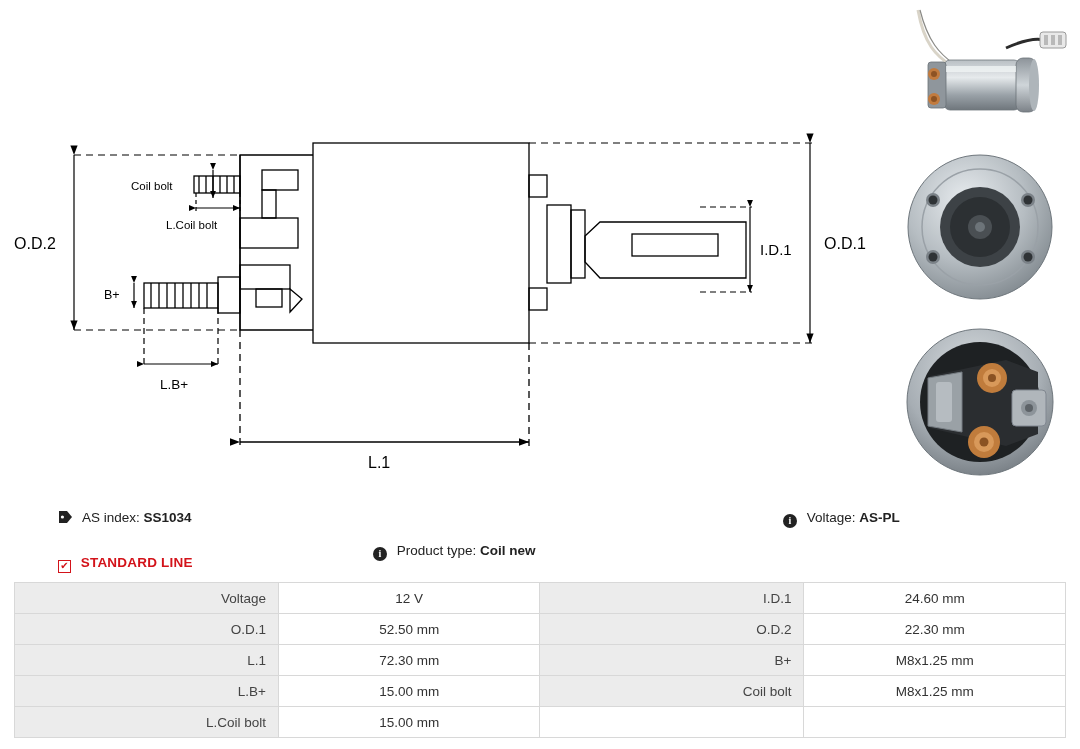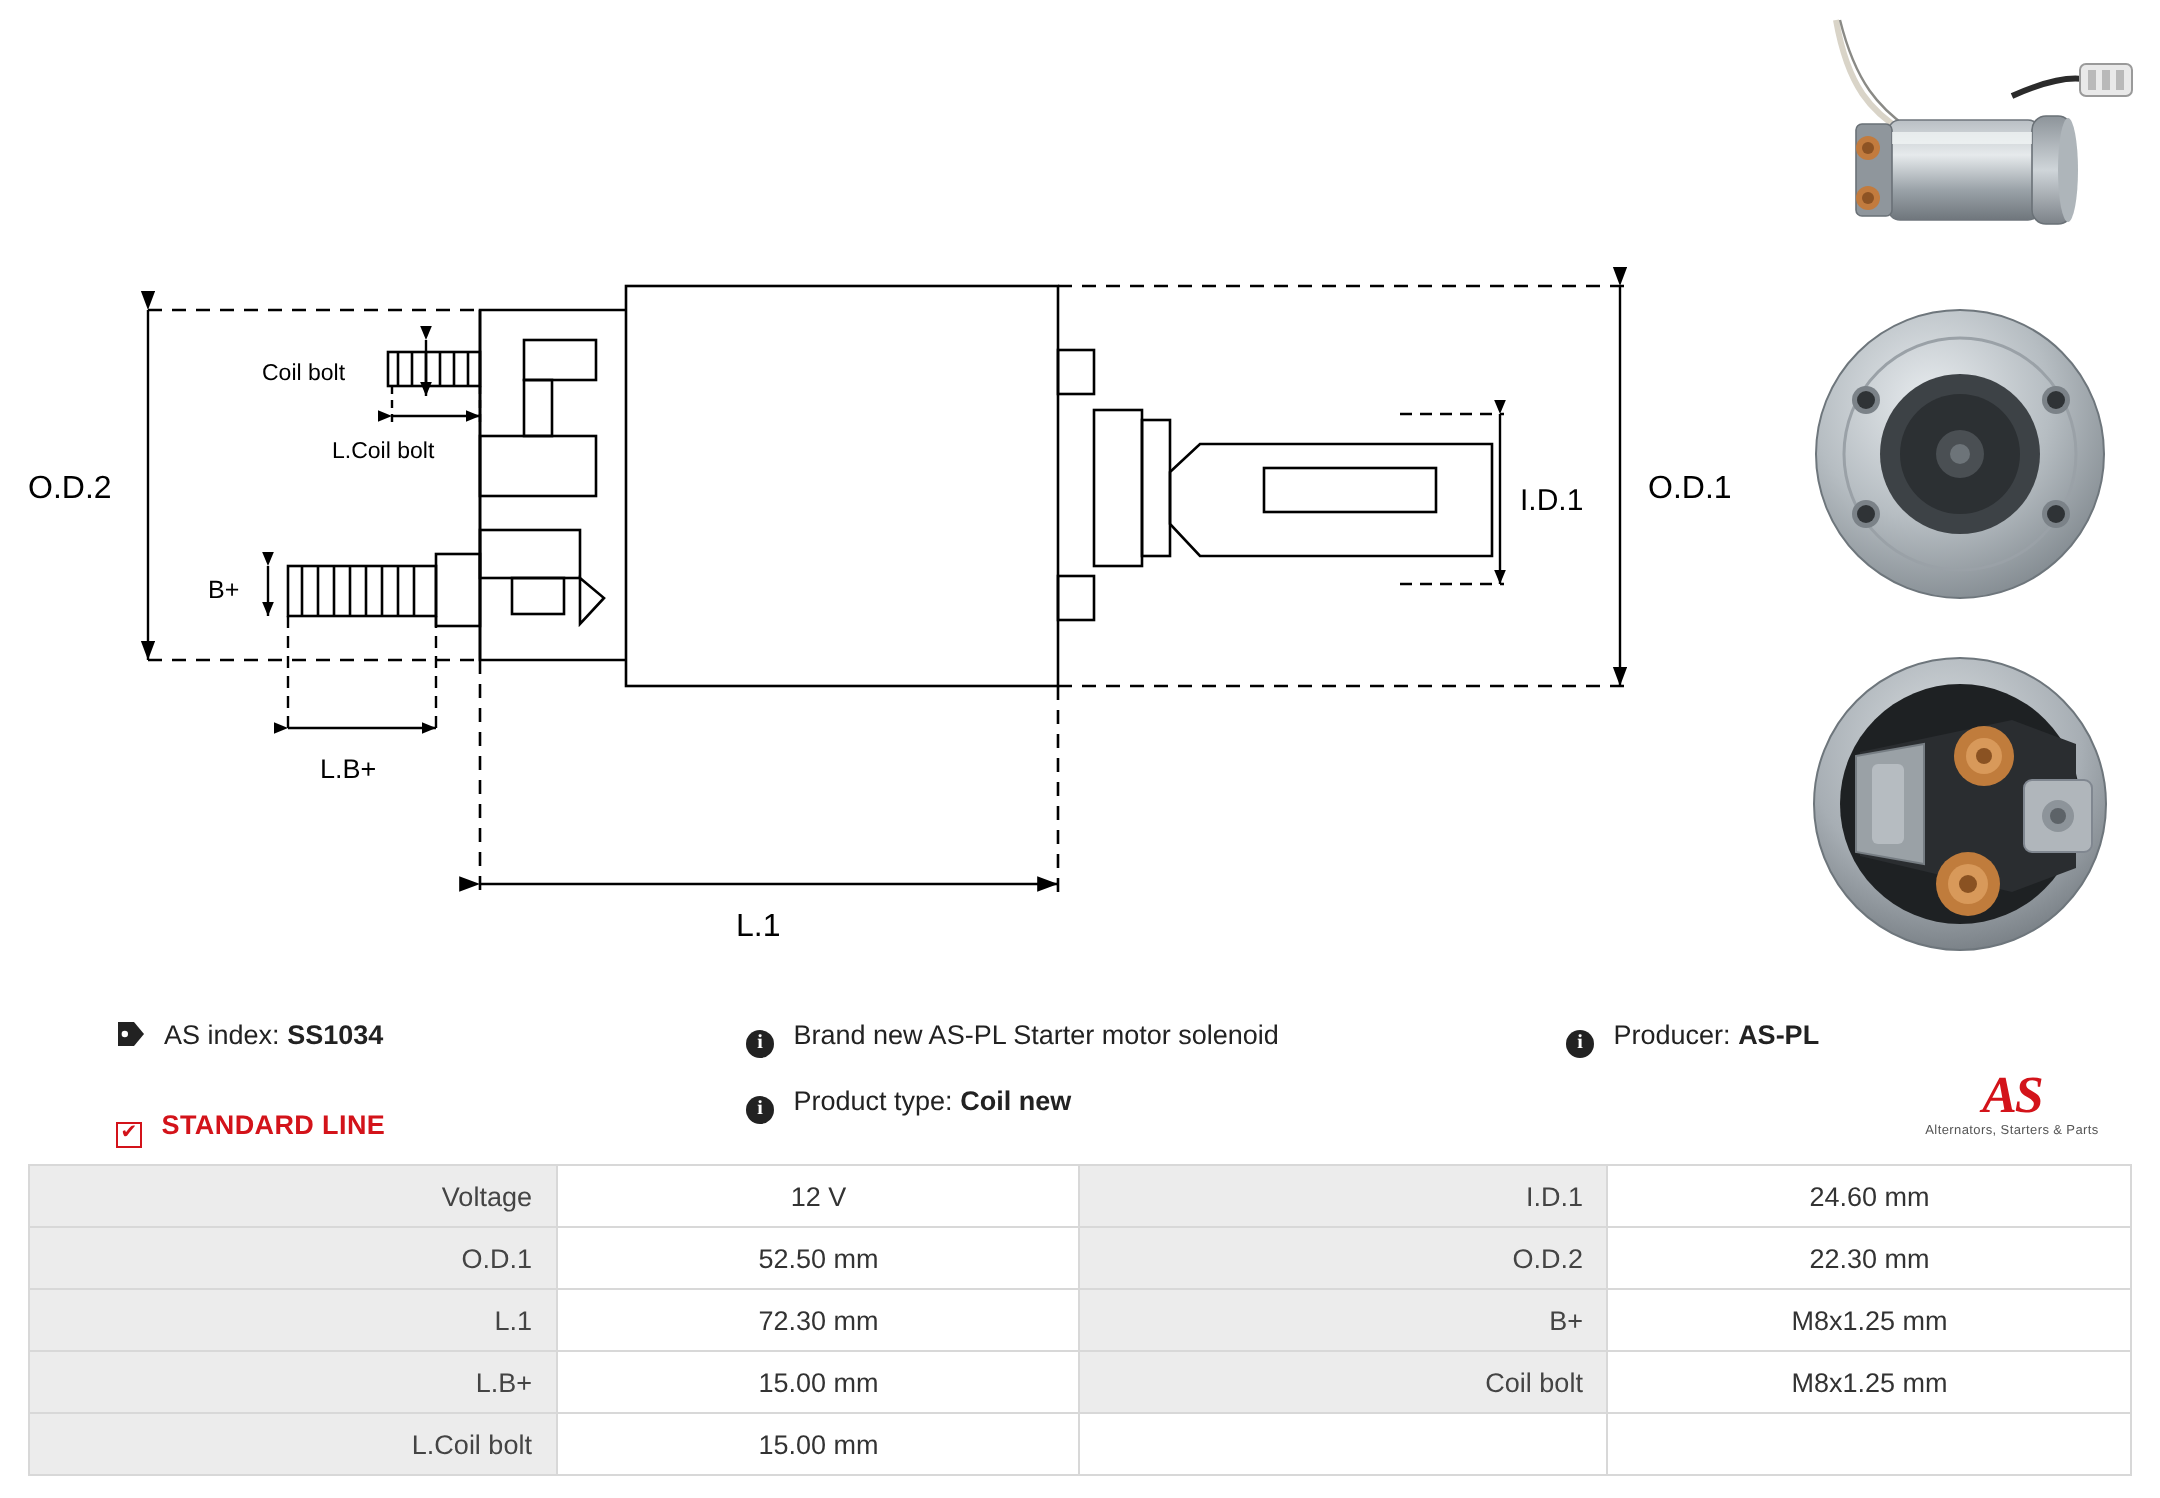--- a/index.html
+++ b/index.html
@@ -321,42 +321,34 @@
       </span>
       <span>AS index:</span>
       <span class="bold">SS1034</span>
     </div>
 
     <div class="info-col c1b">
       <span class="icon-inline i-check">✔</span>
       <span class="std-line">STANDARD LINE</span>
     </div>
 
-    <div class="info-col c2">
-      <span class="icon-inline i-circle">i</span>
-      <span>Brand new AS-PL Starter motor solenoid</span>
-    </div>
 
     <div class="info-col c2b">
       <span class="icon-inline i-circle">i</span>
       <span>Product type:</span>
       <span class="bold">Coil new</span>
     </div>
 
     <div class="info-col c3">
       <span class="icon-inline i-circle">i</span>
-      <span>Producer:</span>
+      <span>Voltage:</span>
       <span class="bold">AS-PL</span>
     </div>
   </div>
 
-  <div class="logo">
-    <div class="as">AS</div>
-    <div class="tag">Alternators, Starters &amp; Parts</div>
-  </div>
 
   <table class="spec">
     <tbody>
       <tr>
         <td class="label">Voltage</td>
         <td class="value">12 V</td>
         <td class="label">I.D.1</td>
         <td class="value">24.60 mm</td>
       </tr>
       <tr>

